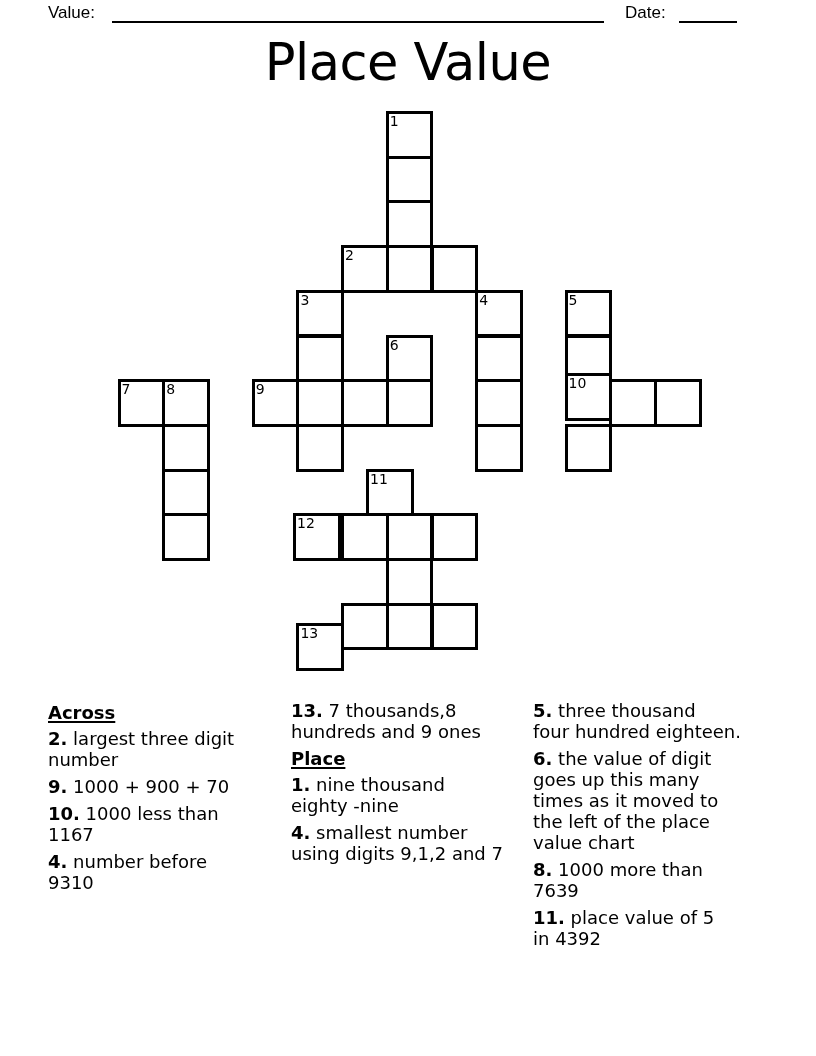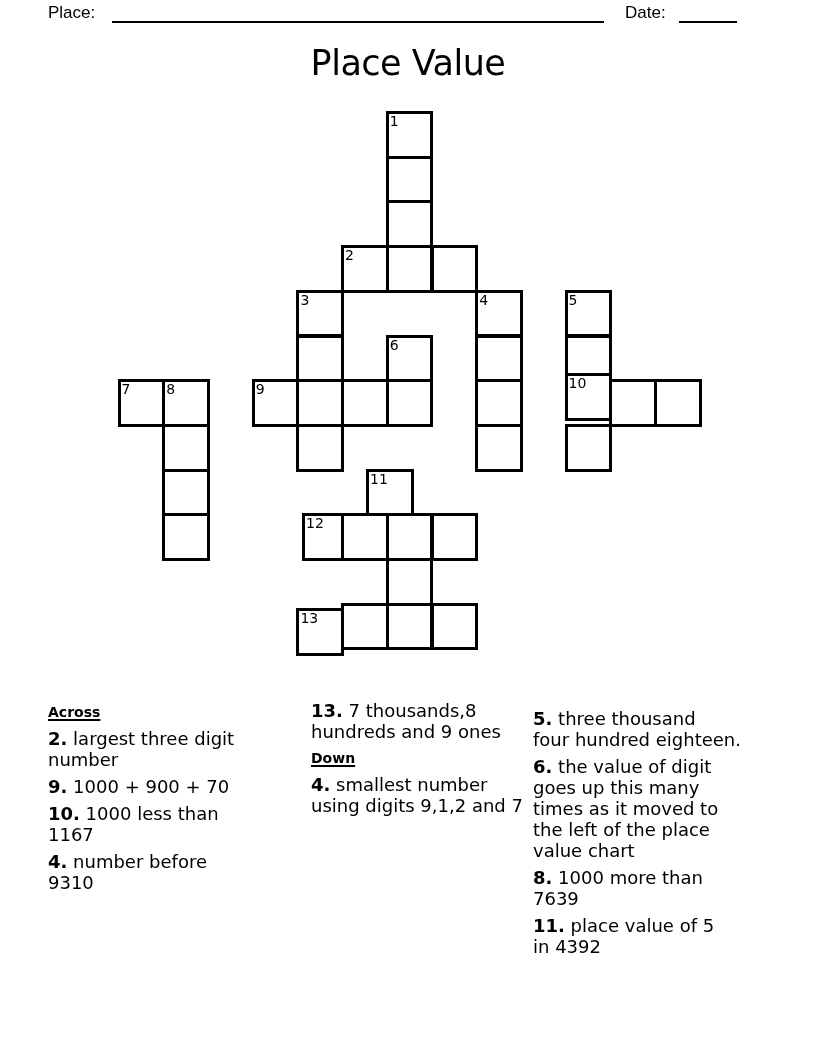--- a/index.html
+++ b/index.html
@@ -26,21 +26,21 @@
   .line { position: absolute; height: 0; border-bottom: 2px solid #000; }
   .name-line { left: 112px; top: 21px; width: 492px; }
   .date-line { left: 679px; top: 21px; width: 58px; }
   
   .title {
     position: absolute;
     left: 0; right: 0; top: 38px;
     margin: 0;
     text-align: center;
     font-family: "DejaVu Sans", sans-serif;
-    font-size: 35px;
+    font-size: 51px;
     font-weight: 400;
     letter-spacing: -0.5px;
     line-height: 50px;
     color: #000;
   }
   
   .grid { position: absolute; left: 0; top: 0; }
   .cell {
     position: absolute;
     width: 47.7px;
@@ -61,36 +61,36 @@
   
   .clue-col {
     position: absolute;
     top: 700px;
     font-family: "DejaVu Sans", sans-serif;
     font-size: 18px;
     line-height: 21px;
     color: #000;
   }
   .clue-heading {
-    font-size: 14px;
+    font-size: 18px;
     font-weight: bold;
     text-decoration: underline;
     text-decoration-thickness: 2px;
     text-underline-offset: 2px;
     margin: 2px 0 5px 0;
   }
   .clue { margin: 0 0 6px 0; }
   .clue-num { font-weight: bold; }
   .clue-text { white-space: pre-line; }
 </style>
 </head>
 <body>
 
 <div class="sheet">
-  <div class="hdr-label name-label">Place:</div>
+  <div class="hdr-label name-label">Value:</div>
   <div class="line name-line"></div>
   <div class="hdr-label date-label">Date:</div>
   <div class="line date-line"></div>
 
   <h1 class="title">Place Value</h1>
 
   <div class="grid" id="grid">
       <div class="cell" style="left: 385.8px; top: 111px;">
         <span class="cell-num">1</span>
       </div>
@@ -136,54 +136,56 @@
       <div class="cell" style="left: 654px; top: 379.2px;"></div>
       <div class="cell" style="left: 162.3px; top: 423.9px;"></div>
       <div class="cell" style="left: 296.4px; top: 423.9px;"></div>
       <div class="cell" style="left: 475.2px; top: 423.9px;"></div>
       <div class="cell" style="left: 564.6px; top: 423.9px;"></div>
       <div class="cell" style="left: 162.3px; top: 468.6px;"></div>
       <div class="cell" style="left: 366px; top: 468.6px;">
         <span class="cell-num">11</span>
       </div>
       <div class="cell" style="left: 162.3px; top: 513.3px;"></div>
-      <div class="cell" style="left: 302px; top: 513.3px;">
+      <div class="cell" style="left: 293px; top: 513.3px;">
         <span class="cell-num">12</span>
       </div>
       <div class="cell" style="left: 341.1px; top: 513.3px;"></div>
       <div class="cell" style="left: 385.8px; top: 513.3px;"></div>
       <div class="cell" style="left: 430.5px; top: 513.3px;"></div>
       <div class="cell" style="left: 385.8px; top: 558px;"></div>
-      <div class="cell" style="left: 296.4px; top: 608px;">
+      <div class="cell" style="left: 296.4px; top: 623px;">
         <span class="cell-num">13</span>
       </div>
       <div class="cell" style="left: 341.1px; top: 602.7px;"></div>
       <div class="cell" style="left: 385.8px; top: 602.7px;"></div>
       <div class="cell" style="left: 430.5px; top: 602.7px;"></div>
     </div>
 
   <div>
     <div class="clue-col" id="clue-col-1" style="left:48px;  width:238px;">
         <div class="clue-heading">Across</div>
         <div class="clue"><span class="clue-num">2.</span><span class="clue-text"> largest three digit
 number</span></div>
         <div class="clue"><span class="clue-num">9.</span><span class="clue-text"> 1000 + 900 + 70</span></div>
         <div class="clue"><span class="clue-num">10.</span><span class="clue-text"> 1000 less than
 1167</span></div>
         <div class="clue"><span class="clue-num">4.</span><span class="clue-text"> number before
 9310</span></div>
       </div>
-    <div class="clue-col" id="clue-col-2" style="left:291px; width:252px;margin-left:20px;">
+    <div class="clue-col" id="clue-col-2" style="left:291px; width:252px;">
         <div class="clue"><span class="clue-num">13.</span><span class="clue-text"> 7 thousands,8
 hundreds and 9 ones</span></div>
-        <div class="clue-heading">Down</div>
+        <div class="clue-heading">Place</div>
+        <div class="clue"><span class="clue-num">1.</span><span class="clue-text"> nine thousand
+eighty -nine</span></div>
         <div class="clue"><span class="clue-num">4.</span><span class="clue-text"> smallest number
 using digits 9,1,2 and 7</span></div>
       </div>
-    <div class="clue-col" id="clue-col-3" style="left:533px; width:258px;margin-top:8px;">
+    <div class="clue-col" id="clue-col-3" style="left:533px; width:258px;">
         <div class="clue"><span class="clue-num">5.</span><span class="clue-text"> three thousand
 four hundred eighteen.</span></div>
         <div class="clue"><span class="clue-num">6.</span><span class="clue-text"> the value of digit
 goes up this many
 times as it moved to
 the left of the place
 value chart</span></div>
         <div class="clue"><span class="clue-num">8.</span><span class="clue-text"> 1000 more than
 7639</span></div>
         <div class="clue"><span class="clue-num">11.</span><span class="clue-text"> place value of 5

